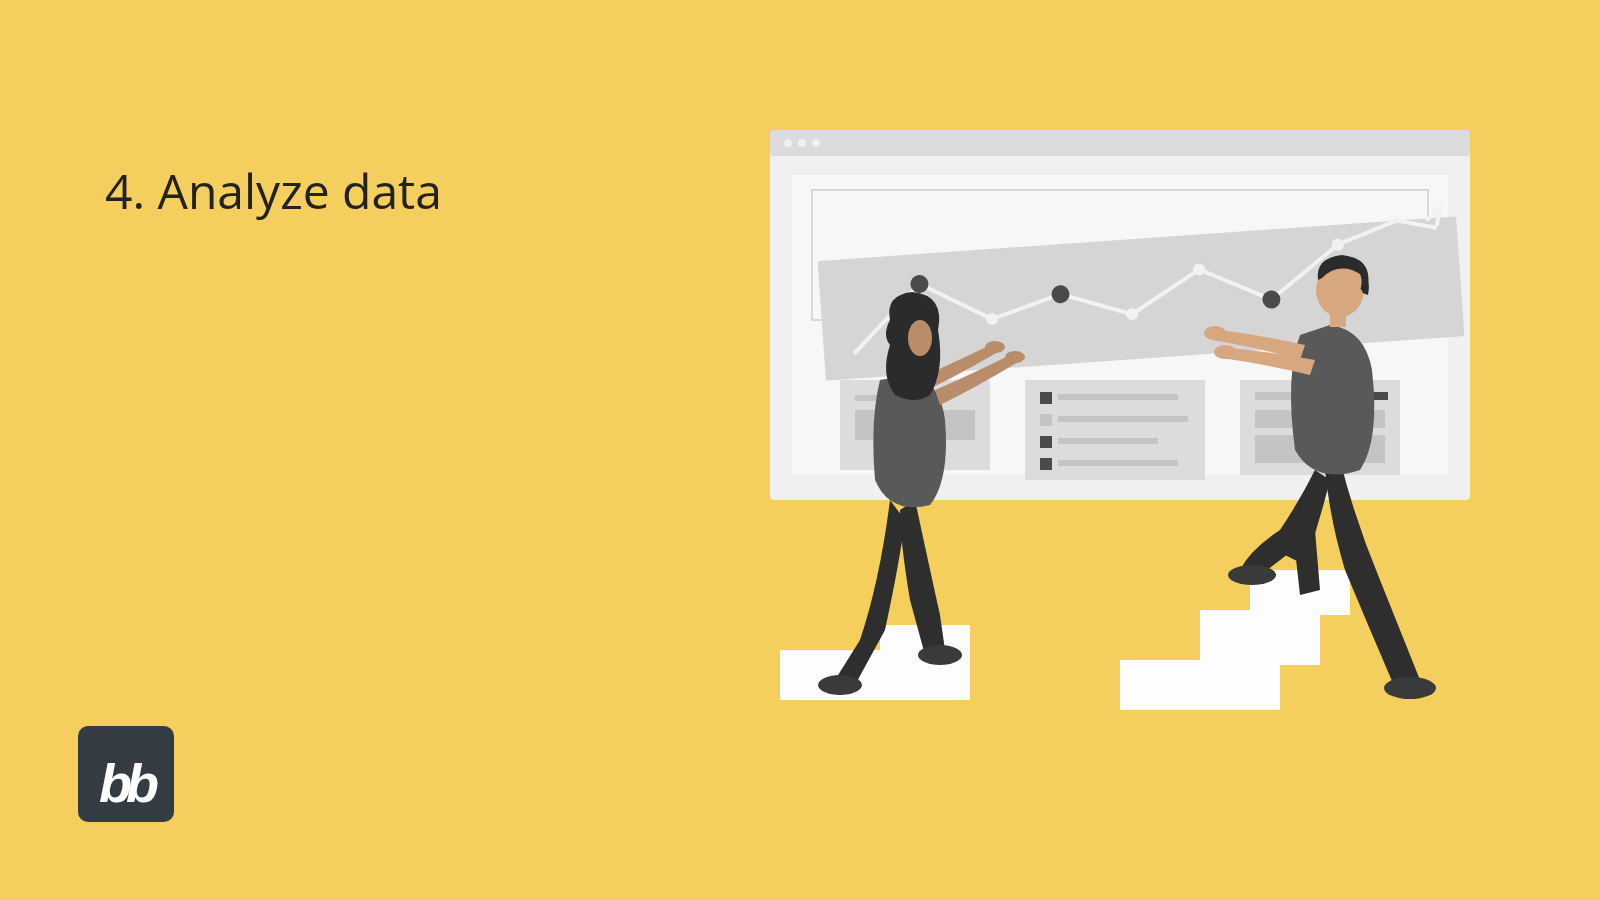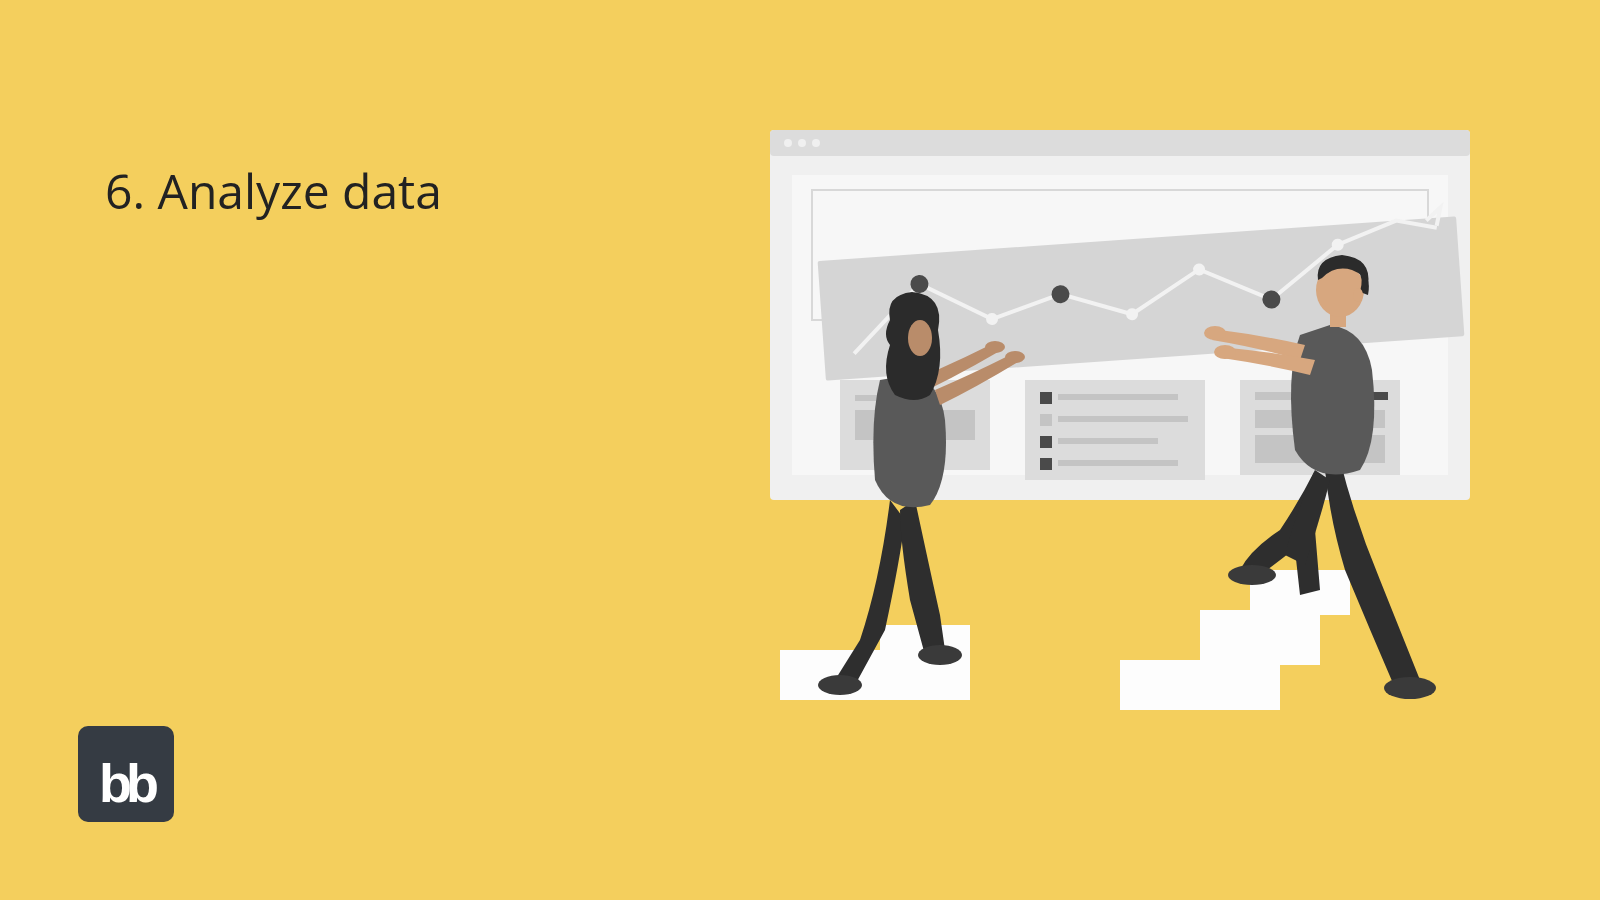--- a/index.html
+++ b/index.html
@@ -24,41 +24,42 @@
     left: 78px;
     bottom: 78px;
     width: 96px;
     height: 96px;
     background: #353b43;
     border-radius: 10px;
     display: flex;
     align-items: flex-end;
     justify-content: center;
     padding-bottom: 12px;
+    font-style: italic;
   }
   .logo-text {
     color: #fff;
     font-weight: 700;
     font-size: 54px;
     font-family: Arial, sans-serif;
     letter-spacing: -6px;
     line-height: 1;
   }
   .illustration {
     position: absolute;
     right: 100px;
     top: 120px;
     width: 760px;
     height: 600px;
   }
 </style>
 </head>
 <body>
 
-<div class="title">6. Analyze data</div>
+<div class="title">4. Analyze data</div>
 
 <div class="logo">
   <span class="logo-text">bb</span>
 </div>
 
 <div class="illustration">
 <svg viewBox="0 0 760 600" width="760" height="600">
 
   <rect x="30" y="10" width="700" height="370" rx="4" fill="#f0f0f0"></rect>
   <rect x="30" y="10" width="700" height="26" rx="4" fill="#dcdcdc"></rect>

